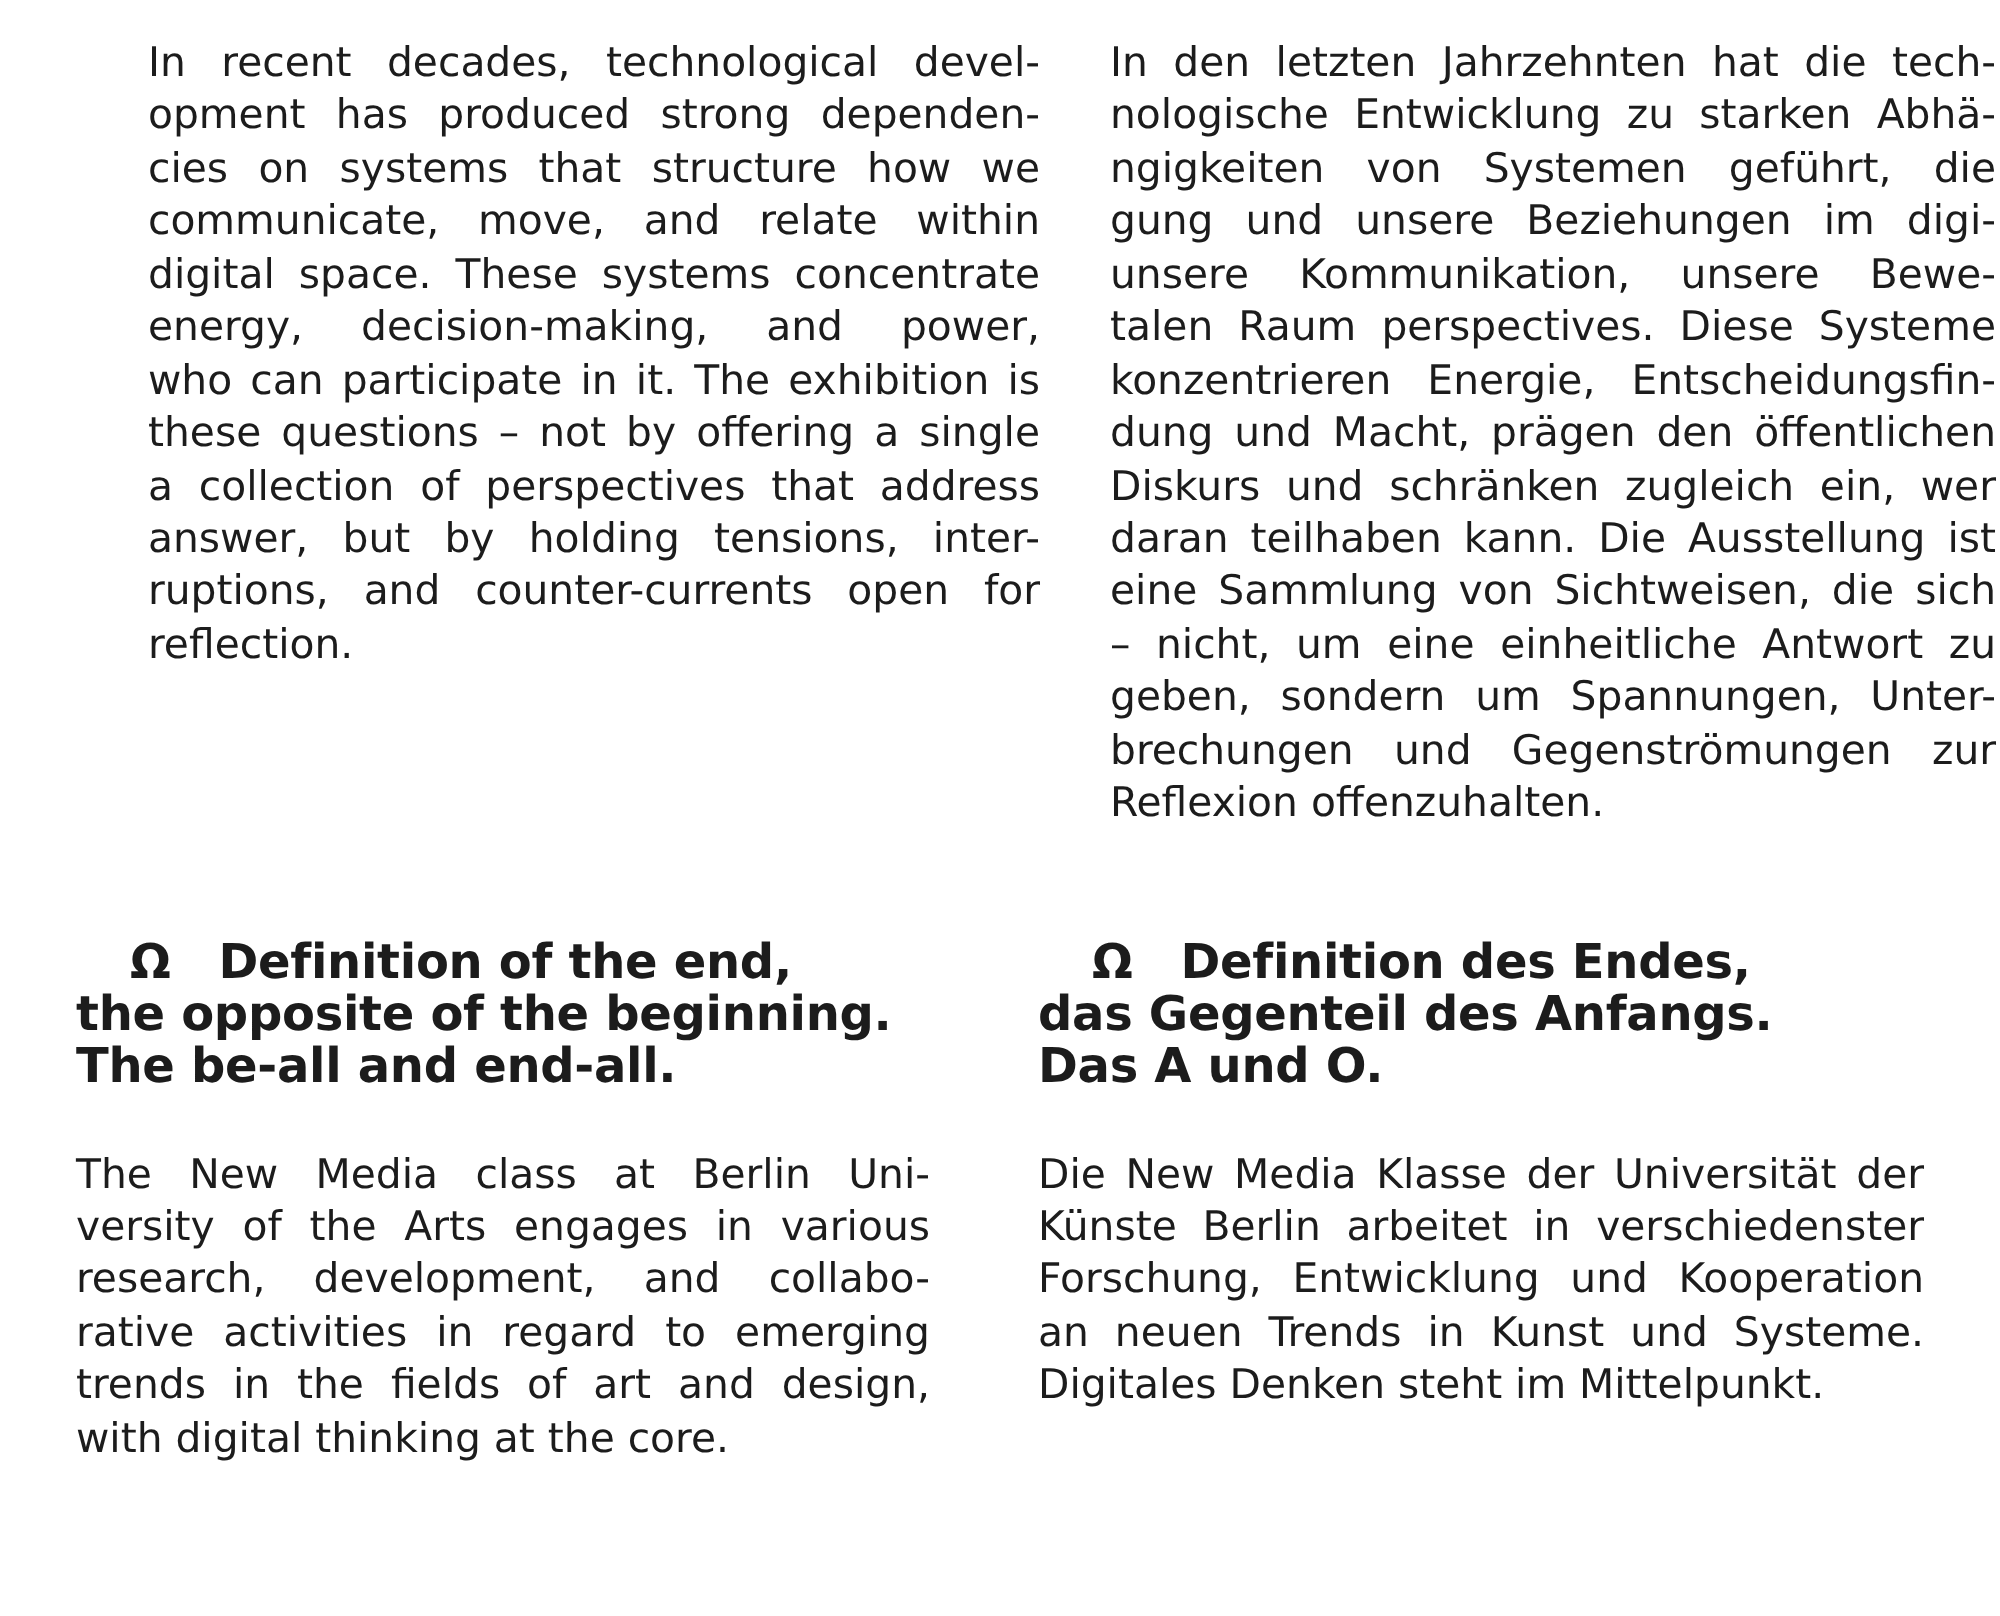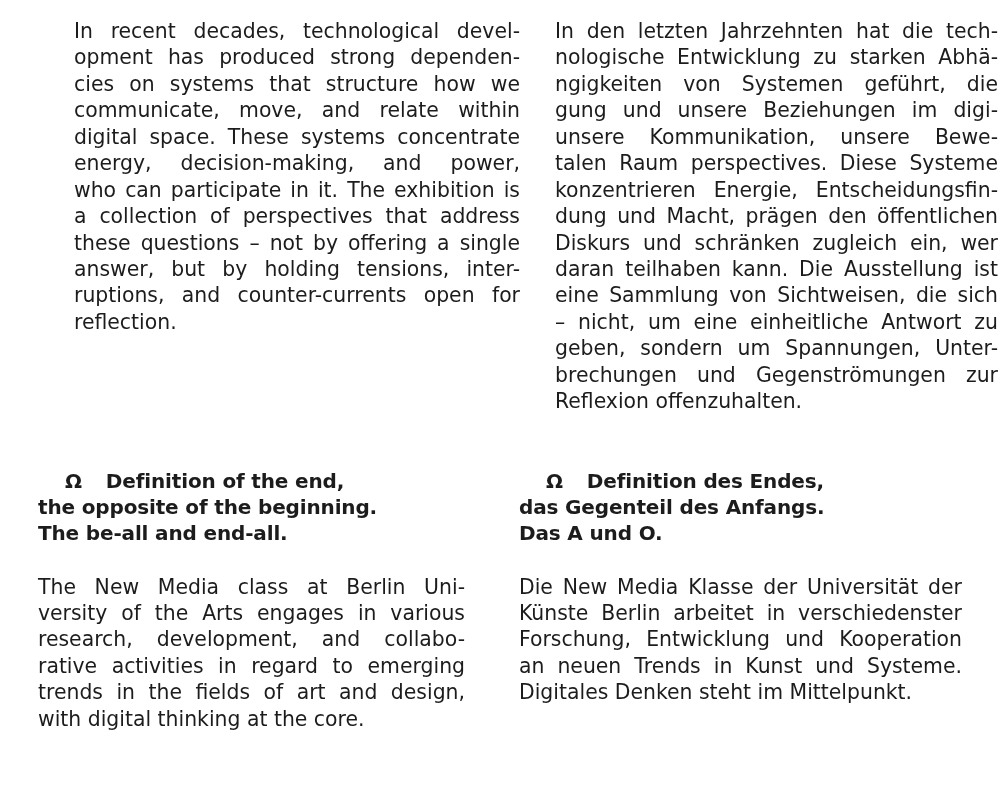--- a/index.html
+++ b/index.html
@@ -36,21 +36,21 @@
       height: 26.45px;
       overflow: visible;
     }
     .line.last {
       text-align: center;
       text-align-last: left;
     }
     .heading .hline {
       display: block;
       font-weight: bold;
-      font-size: 20px;
+      font-size: 24px;
       line-height: 26.45px;
       height: 26.45px;
       white-space: nowrap;
       letter-spacing: -0.15px;
     }
     .omega {
       display: inline-block;
       margin-left: 27px;
       margin-right: 24px;
       font-weight: bold;
@@ -60,22 +60,22 @@
 <body>
 
 <div class="block col-en intro">
   <span class="line">In recent decades, technological devel-</span>
   <span class="line">opment has produced strong dependen-</span>
   <span class="line">cies on systems that structure how we</span>
   <span class="line">communicate, move, and relate within</span>
   <span class="line">digital space. These systems concentrate</span>
   <span class="line">energy, decision-making, and power,</span>
   <span class="line">who can participate in it. The exhibition is</span>
+  <span class="line">these questions – not by offering a single</span>
   <span class="line">a collection of perspectives that address</span>
-  <span class="line">these questions – not by offering a single</span>
   <span class="line">answer, but by holding tensions, inter-</span>
   <span class="line">ruptions, and counter-currents open for</span>
   <span class="line last">reflection.</span>
 </div>
 
 <div class="block col-en heading">
   <span class="hline"><span class="omega">Ω</span><span>Definition of the end,</span></span>
   <span class="hline">the opposite of the beginning.</span>
   <span class="hline">The be-all and end-all.</span>
 </div>

